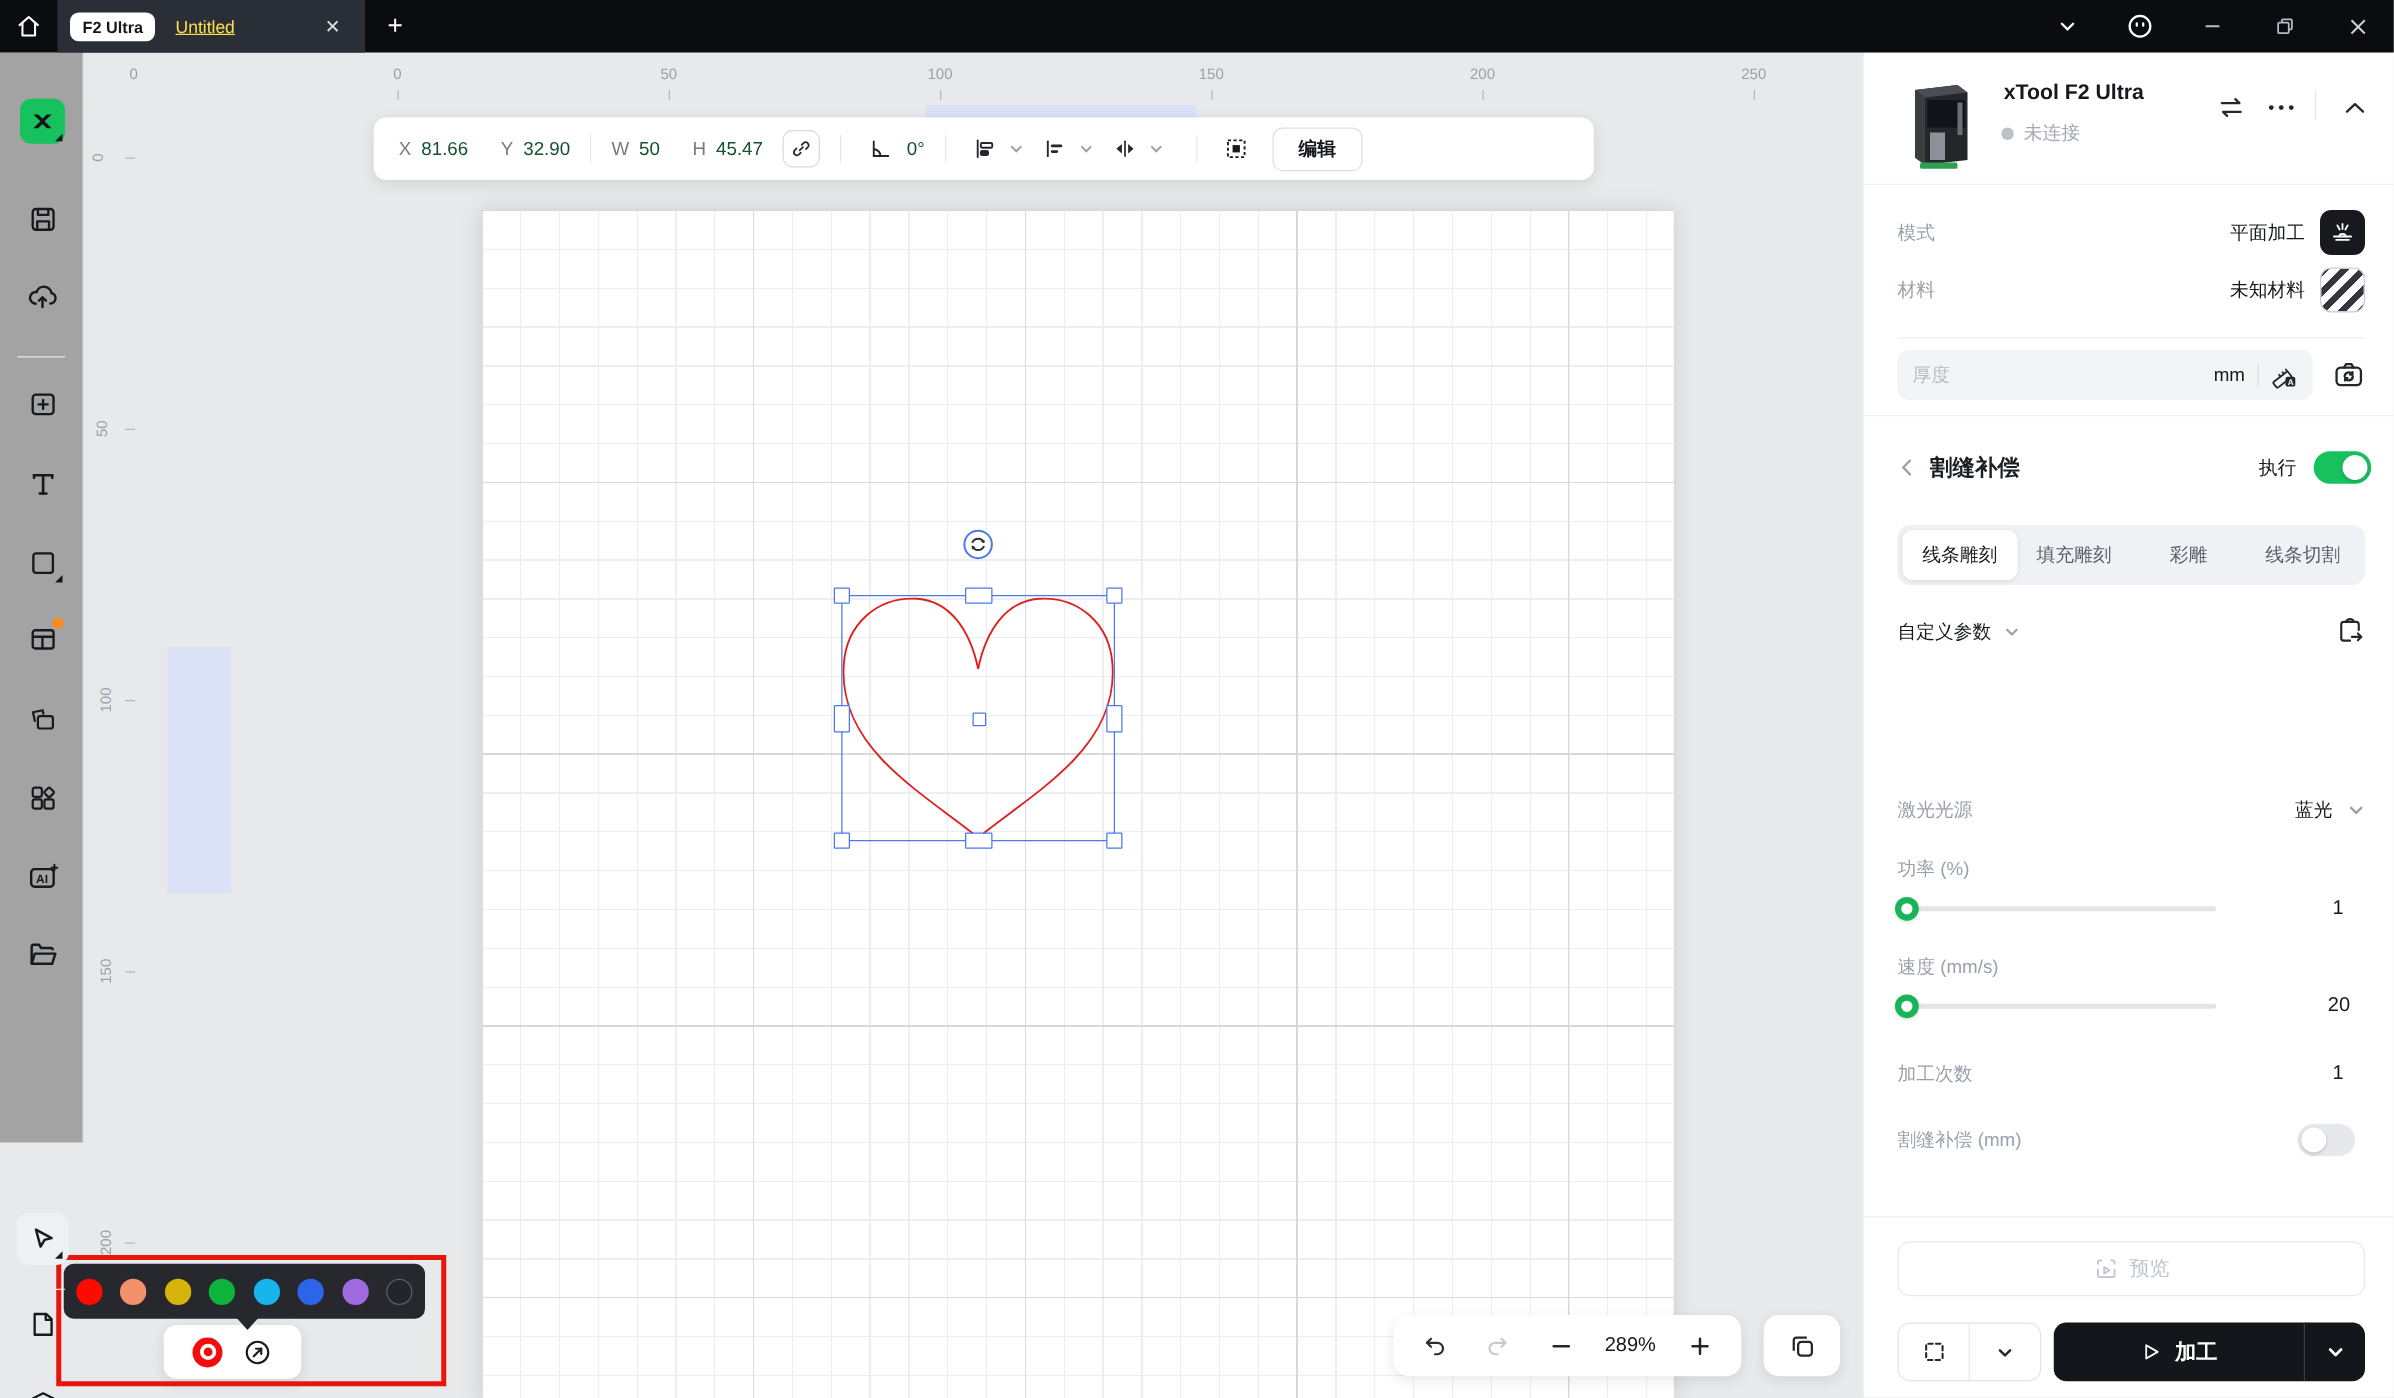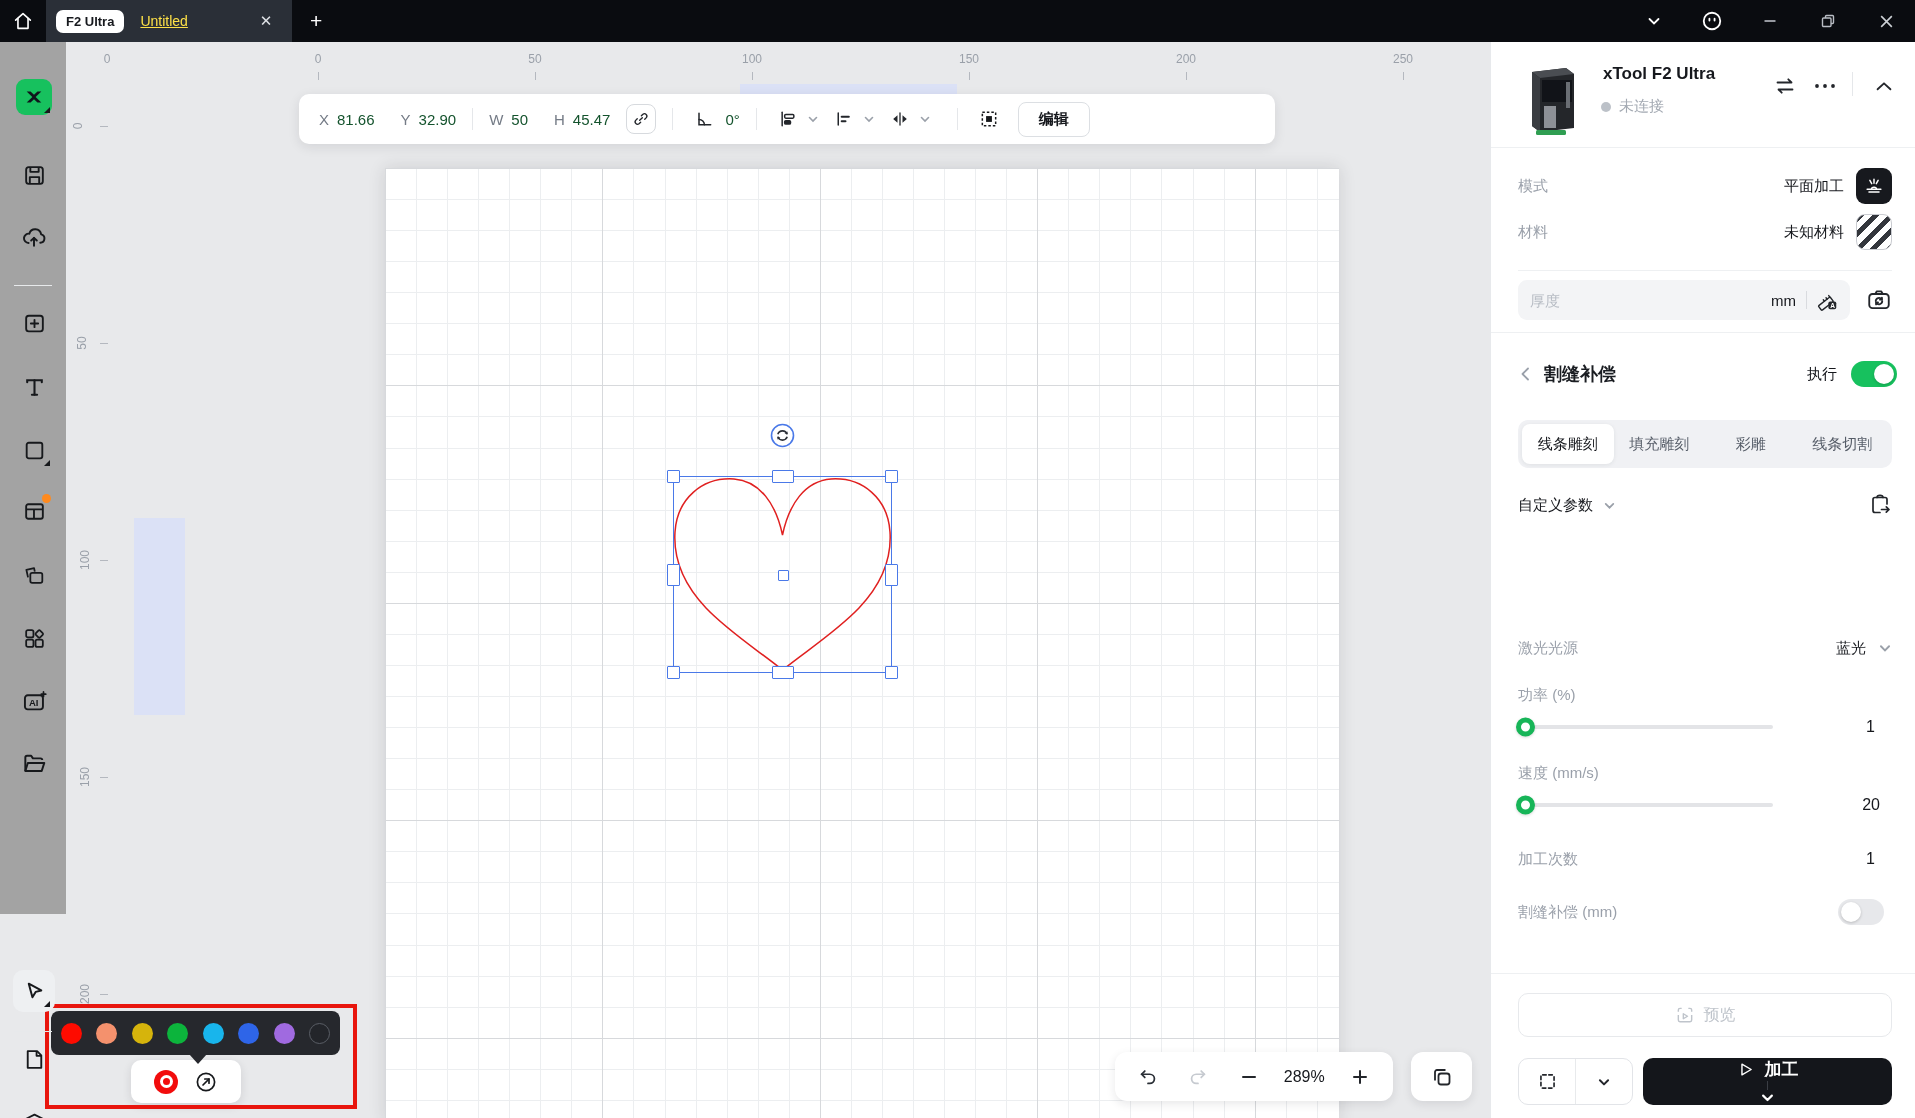--- a/index.html
+++ b/index.html
@@ -113,21 +113,21 @@
   .toggle.on { background:#17c15e; }
   .toggle.off { background:#e7e8eb; }
   .toggle .tknob { position:absolute; top:3px; width:20px; height:20px; border-radius:50%; background:#fff; box-shadow:0 1px 3px rgba(0,0,0,.2); }
   .toggle.on .tknob { right:3px; } .toggle.off .tknob { left:3px; }
   .preview-btn { position:absolute; left:27px; right:23px; height:44px; border:1px solid #e7e9ec; border-radius:10px; background:#fff;
     display:flex; align-items:center; justify-content:center; gap:9px; color:#bfc4cb; font-size:16px; }
   .frame-btn { position:absolute; left:27px; width:115px; height:47px; border:1px solid #e2e4e8; border-radius:10px; background:#fff; display:flex; align-items:center; }
   .frame-seg { flex:1; height:100%; display:flex; align-items:center; justify-content:center; }
   .frame-sep { width:1px; height:100%; background:#e8eaec; }
   .process-btn { position:absolute; right:23px; width:249px; height:47px; background:#14161b; border-radius:10px; color:#fff;
-    display:flex; align-items:center;flex-direction:column; }
+    display:flex; align-items:center; }
   .proc-main { flex:1; display:flex; align-items:center; justify-content:center; gap:11px; font-size:17px; font-weight:bold; }
   .proc-sep { width:1px; height:100%; background:#3a3d44; }
   .proc-chev { width:48px; display:flex; align-items:center; justify-content:center; height:100%; }
   svg { display:block; }
 </style>
 </head>
 <body>
 
 <div class="stage">
 

